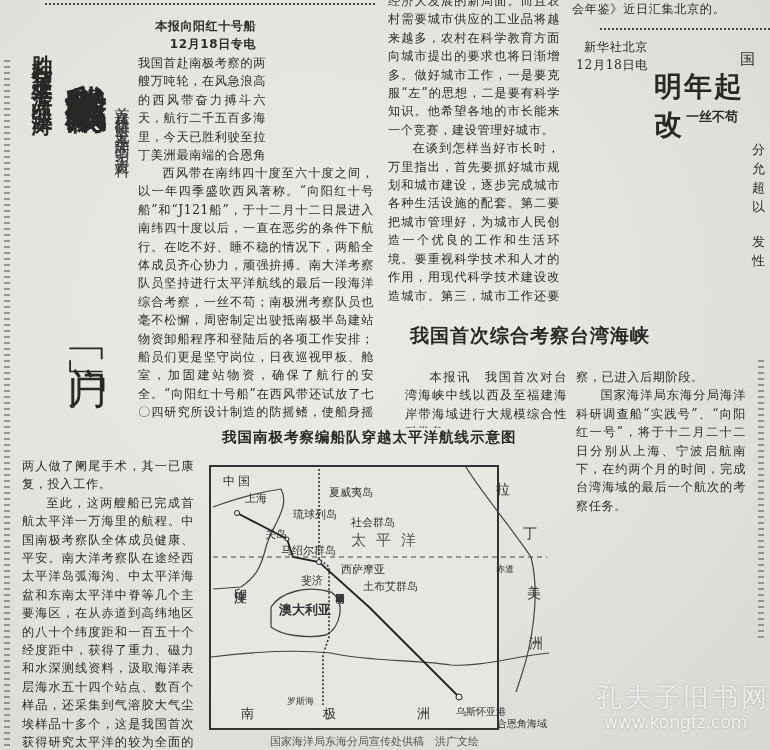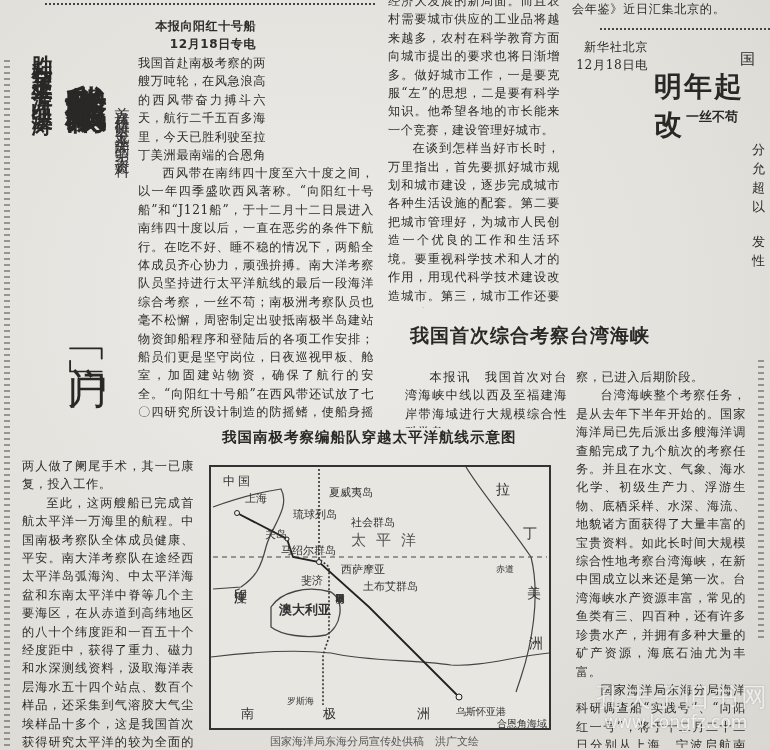--- a/index.html
+++ b/index.html
@@ -12,21 +12,21 @@
   .txt p{margin:0;}
   .indent{text-indent:2em;}
   .vert{writing-mode:vertical-rl;text-orientation:upright;}
   .wavy{position:absolute;width:6px;background:repeating-linear-gradient(180deg,#5a5650 0 2px,transparent 2px 6px);opacity:.55;}
   .dotline{position:absolute;height:0;border-top:2px dotted #444;}
   .logo{position:absolute;left:280px;top:18px;width:92px;height:92px;border-radius:50%;
         border:2px solid #333;background:#e9e8e4;box-sizing:border-box;}
   .logo-inner{position:absolute;left:16px;top:16px;width:56px;height:56px;border-radius:50%;background:#3a3836;}
   .logo-text{position:absolute;left:6px;top:38px;font-family:"DejaVu Sans","Liberation Sans",sans-serif;
              font-size:11px;font-weight:bold;color:#3a3836;background:#f0efeb;padding:0 1px;letter-spacing:0;}
-  .map{position:absolute;left:209px;top:465px;width:342px;height:265px;border:2px solid #333;box-sizing:border-box;background:#e8e6e1;}
+  .map{position:absolute;left:209px;top:465px;width:290px;height:265px;border:2px solid #333;box-sizing:border-box;background:#e8e6e1;}
   .map-label{position:absolute;font-size:11px;color:#333;white-space:nowrap;font-family:"DejaVu Sans","Liberation Sans",sans-serif;}
   .map-big{font-size:15px;letter-spacing:10px;color:#555;}
   .headline{font-family:"DejaVu Sans","Liberation Sans",sans-serif;font-weight:bold;color:#2a2826;}
 </style>
 </head>
 <body>
 
 <div class="paper">
 
   <div class="wavy" style="left:4px;top:60px;height:690px;"></div>
@@ -133,20 +133,19 @@
     <p>性</p>
   </div>
 
   <div class="abs headline" style="left:410px;top:323px;font-size:19px;letter-spacing:1px;">我国首次综合考察台湾海峡</div>
 
   <div class="abs txt" style="left:405px;top:368px;width:162px;height:60px;overflow:hidden;">
     <p class="indent">本报讯　我国首次对台湾海峡中线以西及至福建海岸带海域进行大规模综合性科学考</p>
   </div>
   <div class="abs txt" style="left:576px;top:368px;width:170px;height:380px;overflow:hidden;">
     <p>察，已进入后期阶段。</p>
-    <p class="indent">台湾海峡整个考察任务，是从去年下半年开始的。国家海洋局已先后派出多艘海洋调查船完成了九个航次的考察任务。并且在水文、气象、海水化学、初级生产力、浮游生物、底栖采样、水深、海流、地貌诸方面获得了大量丰富的宝贵资料。如此长时间大规模综合性地考察台湾海峡，在新中国成立以来还是第一次。台湾海峡水产资源丰富，常见的鱼类有三、四百种，还有许多珍贵水产，并拥有多种大量的矿产资源，海底石油尤为丰富。</p>
     <p class="indent">国家海洋局东海分局海洋科研调查船“实践号”、“向阳红一号”，将于十二月二十二日分别从上海、宁波启航南下，在约两个月的时间，完成台湾海域的最后一个航次的考察任务。</p>
 
   </div>
 
   <div class="abs" style="left:596px;top:680px;font-size:26px;color:rgba(255,255,255,0.75);font-family:'DejaVu Sans','Liberation Sans',sans-serif;letter-spacing:3px;text-shadow:0 0 2px rgba(0,0,0,.25);">孔夫子旧书网</div>
   <div class="abs" style="left:604px;top:712px;font-size:17px;color:rgba(255,255,255,0.8);font-family:'DejaVu Sans','Liberation Sans',sans-serif;text-shadow:0 0 2px rgba(0,0,0,.25);">www.kongfz.com</div>
 </div>
 
 </body></html>

